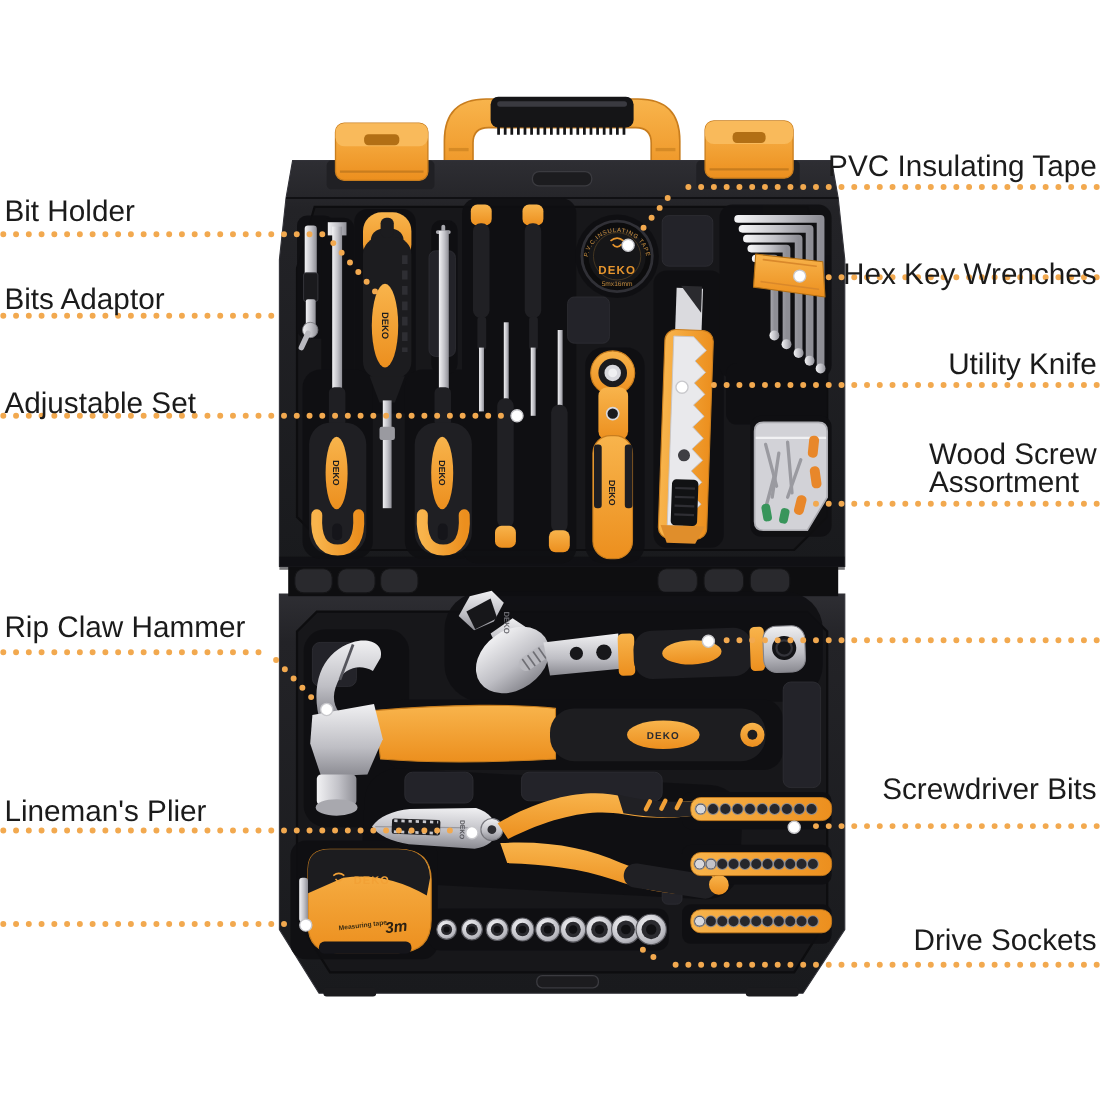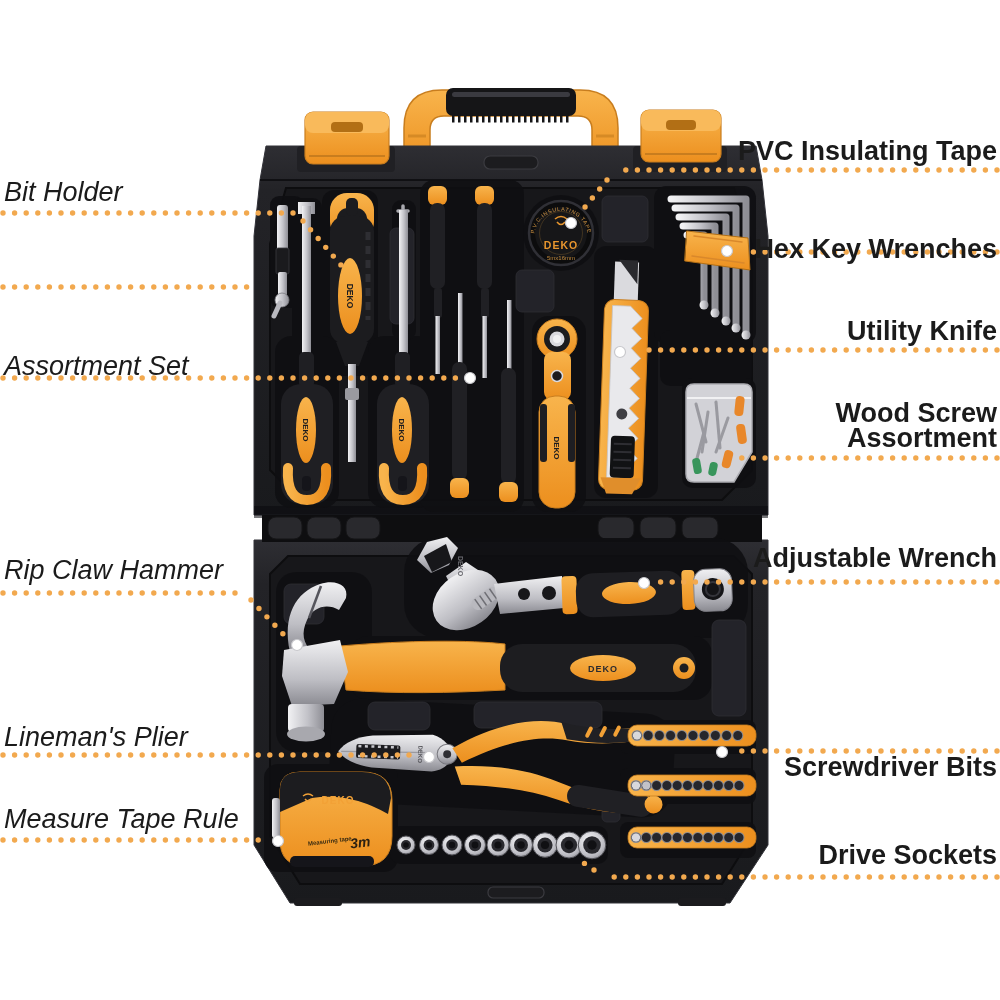--- a/index.html
+++ b/index.html
@@ -1,21 +1,21 @@
 <!DOCTYPE html>
 <html><head>
 <meta charset="utf-8">
 <style>
   html,body{margin:0;padding:0;background:#fff;}
   .stage{position:relative;width:1000px;height:1000px;background:#fff;overflow:hidden;
          font-family:"Liberation Sans",sans-serif;}
   .stage svg{position:absolute;left:0;top:0;}
   .lbl{position:absolute;font-size:27px;line-height:32px;color:#1b1b1b;white-space:nowrap;}
-  .lbl.left{left:4px;text-align:left;font-style:italic;}
-  .lbl.right{right:3px;text-align:right;font-weight:bold;}
+  .lbl.left{left:4px;text-align:left;}
+  .lbl.right{right:3px;text-align:left;}
   .lbl.two{line-height:25px;}
   .tinytext{font-family:"Liberation Sans",sans-serif;}
 </style>
 </head>
 <body>
 
 <div class="stage">
 
 <svg width="1000" height="1000" viewBox="0 0 1000 1000">
   <defs>
@@ -427,29 +427,28 @@
     <circle cx="278" cy="841" r="5.5"></circle>
     <circle cx="571" cy="223" r="5.5"></circle>
     <circle cx="727" cy="251" r="5.5"></circle>
     <circle cx="620" cy="352" r="5.5"></circle>
     <circle cx="644" cy="583" r="5.5"></circle>
     <circle cx="722" cy="752" r="5.5"></circle>
   </g>
 </svg>
 
 <div class="lbl left" style="top:176px">Bit Holder</div>
-<div class="lbl left" style="top:350px">Assortment Set</div>
+<div class="lbl left" style="top:256px">Bits Adaptor</div>
+<div class="lbl left" style="top:350px">Adjustable Set</div>
 <div class="lbl left" style="top:721px">Lineman's Plier</div>
 <div class="lbl left" style="top:554px">Rip Claw Hammer</div>
-<div class="lbl left" style="top:803px">Measure Tape Rule</div>
 
 <div class="lbl right" style="top:135px">PVC Insulating Tape</div>
 <div class="lbl right" style="top:233px">Hex Key Wrenches</div>
 <div class="lbl right two" style="top:401px">
   <div>Wood Screw</div>
   <div>Assortment</div>
 </div>
 <div class="lbl right" style="top:315px">Utility Knife</div>
-<div class="lbl right" style="top:542px">Adjustable Wrench</div>
-<div class="lbl right" style="top:751px">Screwdriver Bits</div>
+<div class="lbl right" style="top:701px">Screwdriver Bits</div>
 <div class="lbl right" style="top:839px">Drive Sockets</div>
 
 </div>
 
 </body></html>

